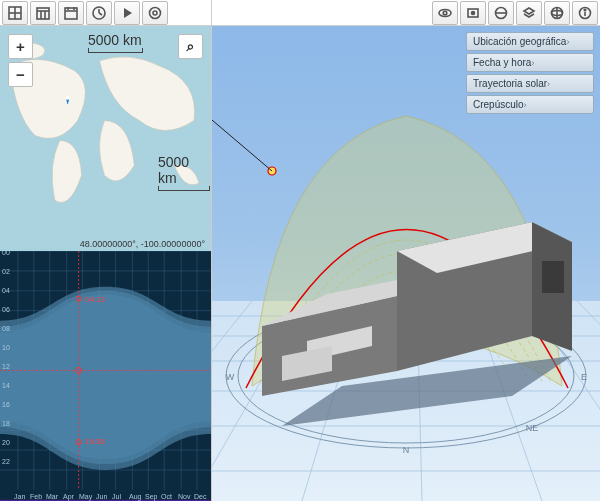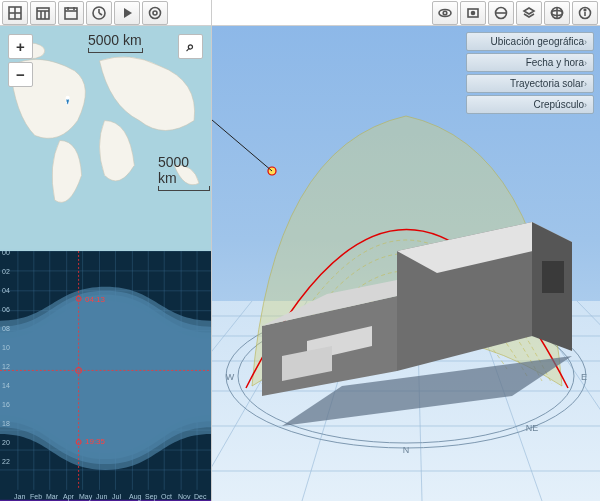--- a/index.html
+++ b/index.html
@@ -28,21 +28,21 @@
   .sun-chart .hr{position:absolute;left:2px;font-size:7px;color:#a8c6d8}
   .sun-chart .mo{position:absolute;bottom:1px;font-size:7px;color:#a8c6d8}
   .sun-chart .tlabel{position:absolute;font-size:8px;color:#ff4040;background:rgba(0,0,0,0);padding:0 1px}
 
   
   .viewport{position:absolute;top:26px;left:0;right:0;bottom:0;background:linear-gradient(#8db8e8 0%,#9fc4ea 45%,#cfe3f5 100%);overflow:hidden}
   .viewport svg{position:absolute;inset:0}
 
   
   .side-panels{position:absolute;top:32px;right:6px;width:128px;display:flex;flex-direction:column;gap:2px;z-index:6}
-  .side-row{height:19px;background:linear-gradient(#e4ecf3,#ccd9e5);border:1px solid #98adbd;border-radius:2px;display:flex;align-items:center;padding:0 6px;font-size:10px;color:#2b3a45;cursor:pointer;justify-content:flex-end}
+  .side-row{height:19px;background:linear-gradient(#e4ecf3,#ccd9e5);border:1px solid #98adbd;border-radius:2px;display:flex;align-items:center;padding:0 6px;font-size:10px;color:#2b3a45;cursor:pointer;justify-content:flex-start}
   .side-row .chev{font-size:9px;color:#6d7e8a}
 </style>
 </head>
 <body>
 
 <div class="root">
   <div class="col-left">
     <div class="toolbar">
       <div class="tb-btn">
           <svg>
@@ -103,20 +103,21 @@
         <g transform="translate(68,80)">
           <path d="M0 0 C-6 -12 6 -12 0 0Z" fill="#2a7ebd" stroke="#fff" stroke-width="1"></path>
           <circle cx="0" cy="-8" r="2" fill="#fff"></circle>
         </g>
       </svg>
       <div class="map-ctrl" style="top:8px;left:8px">+</div>
       <div class="map-ctrl" style="top:36px;left:8px">−</div>
       <div class="map-ctrl" style="top:8px;right:8px;font-size:14px">⌕</div>
       <div class="map-scale" style="top:6px;left:88px;width:55px"><span>5000 km</span><div class="bar"></div></div>
       <div class="map-scale" style="top:128px;left:158px;width:52px"><span>5000 km</span><div class="bar"></div></div>
+      <div class="map-coords">48.00000000°, -100.00000000°</div>
     </div>
 
     <div class="sun-chart">
       <svg viewBox="0 0 212 250">
         <rect width="212" height="250" fill="#0c2a3f"></rect>
 
         <g stroke="#3a6b8e" stroke-width="0.4">
           <line x1="0" y1="0" x2="212" y2="0"></line>
             <line x1="0" y1="20" x2="212" y2="20"></line>
             <line x1="0" y1="40" x2="212" y2="40"></line>

